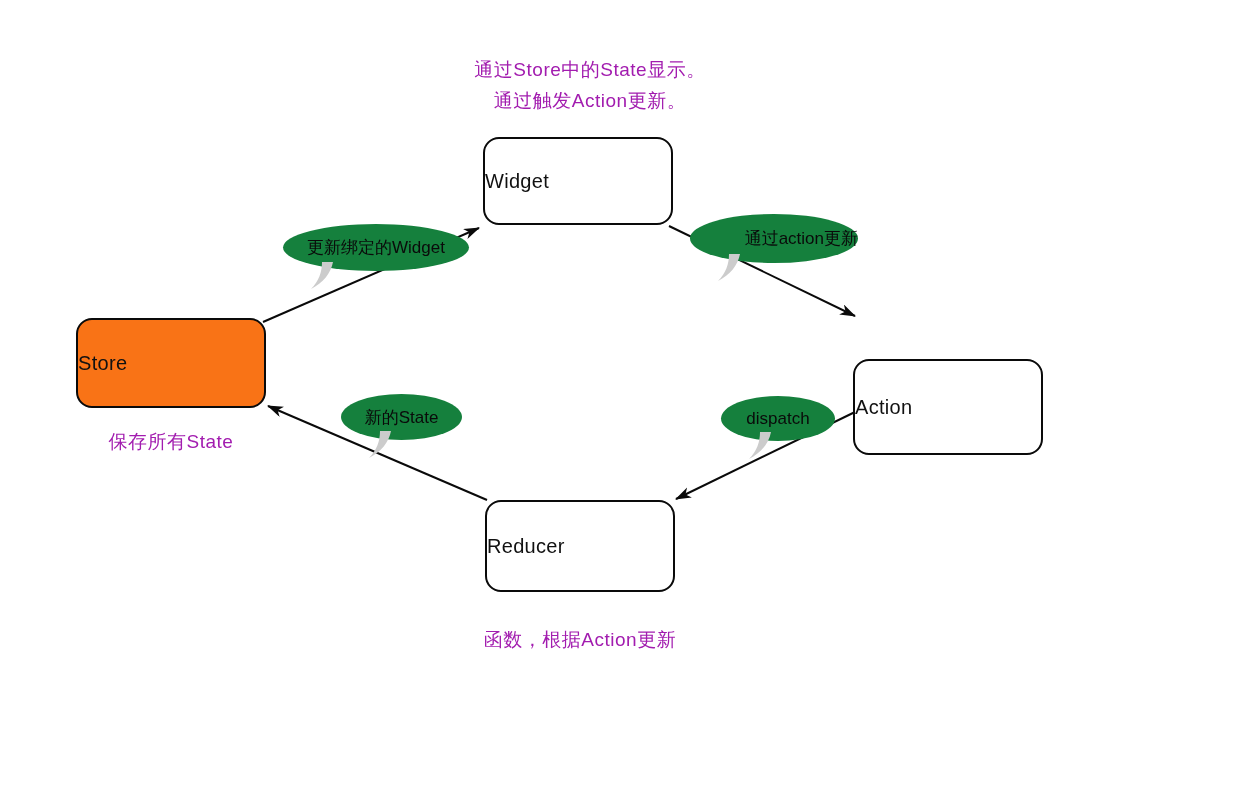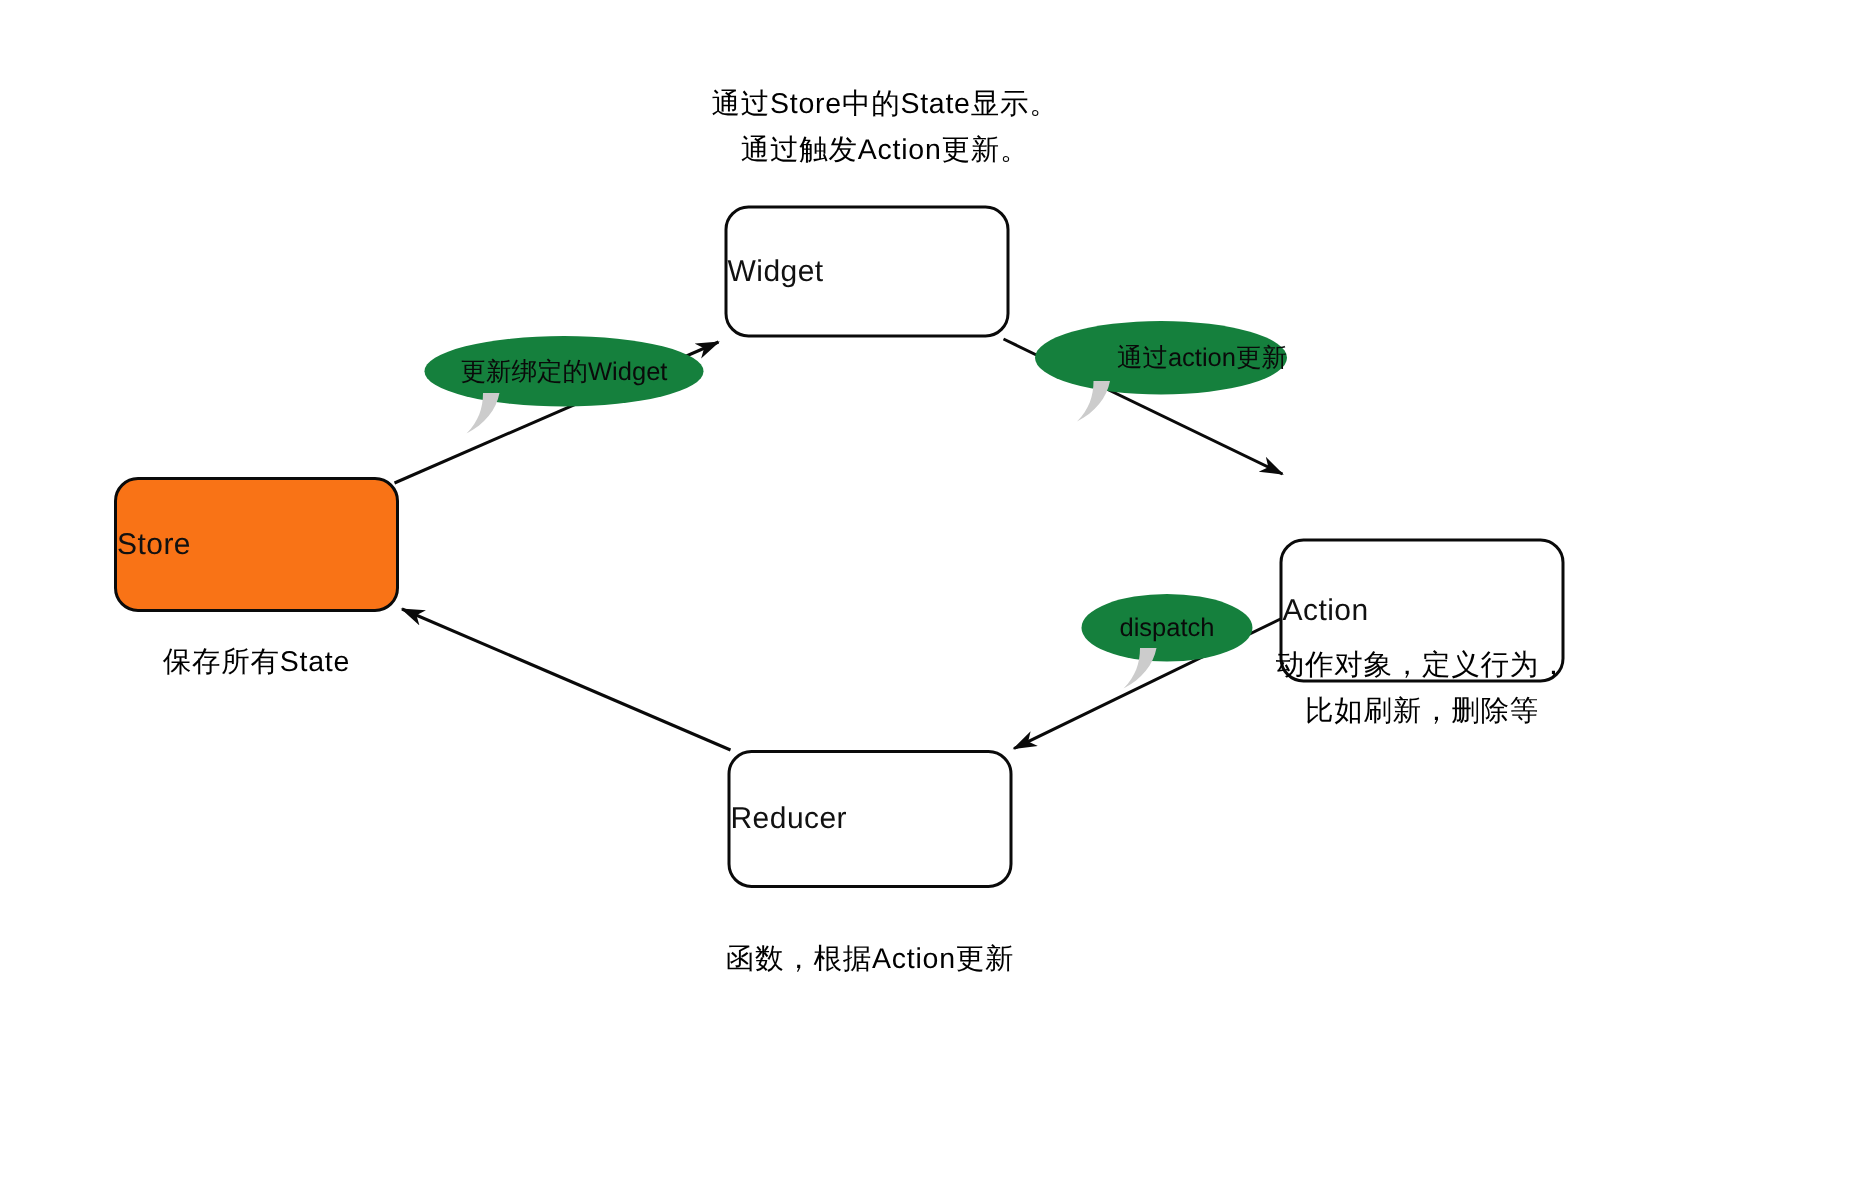--- a/index.html
+++ b/index.html
@@ -7,21 +7,21 @@
     position: relative;
     width: 1240px;
     height: 788px;
     background: #ffffff;
     font-family: "Liberation Sans", sans-serif;
     overflow: hidden;
   }
   
   .muted {
     position: absolute;
-    color: #000000;
+    color: #a21caf;
     font-size: 19px;
     line-height: 31px;
     text-align: center;
     letter-spacing: 0.5px;
   }
   #top-note      { left: 380px; top: 54px;  width: 420px; }
   #note-store    { left: 40px;  top: 426px; width: 262px; }
   #note-action   { left: 800px; top: 428px; width: 296px; }
   #note-reducer  { left: 426px; top: 624px; width: 308px; }
   
@@ -108,38 +108,40 @@
         <path d="M24,1 C22,12 14,22 2,28 C10,20 13,11 13,1 Z"></path>
       </svg>
     <span>通过action更新</span>
   </div>
   <div id="bubble-action-reducer" class="bubble">
     <svg class="tail" viewBox="0 0 34 30">
         <path d="M24,1 C22,12 14,22 2,28 C10,20 13,11 13,1 Z"></path>
       </svg>
     <span>dispatch</span>
   </div>
+  <div id="bubble-reducer-store" class="bubble">
+    <svg class="tail" viewBox="0 0 34 30">
+        <path d="M24,1 C22,12 14,22 2,28 C10,20 13,11 13,1 Z"></path>
+      </svg>
+    <span>新的State</span>
+  </div>
 
   <div id="node-widget" class="node">
     <span>Widget</span>
   </div>
   <div id="node-action" class="node">
     <span>Action</span>
   </div>
   <div id="node-reducer" class="node">
     <span>Reducer</span>
   </div>
   <div id="node-store" class="node">
     <span>Store</span>
   </div>
 
   <div id="note-store" class="muted">
     <div>保存所有State</div>
   </div>
-  <div id="note-action" class="muted">
-    <div>动作对象，定义行为，</div>
-    <div>比如刷新，删除等</div>
-  </div>
   <div id="note-reducer" class="muted">
     <div>函数，根据Action更新</div>
   </div>
 
 </div>
 
 </body></html>

